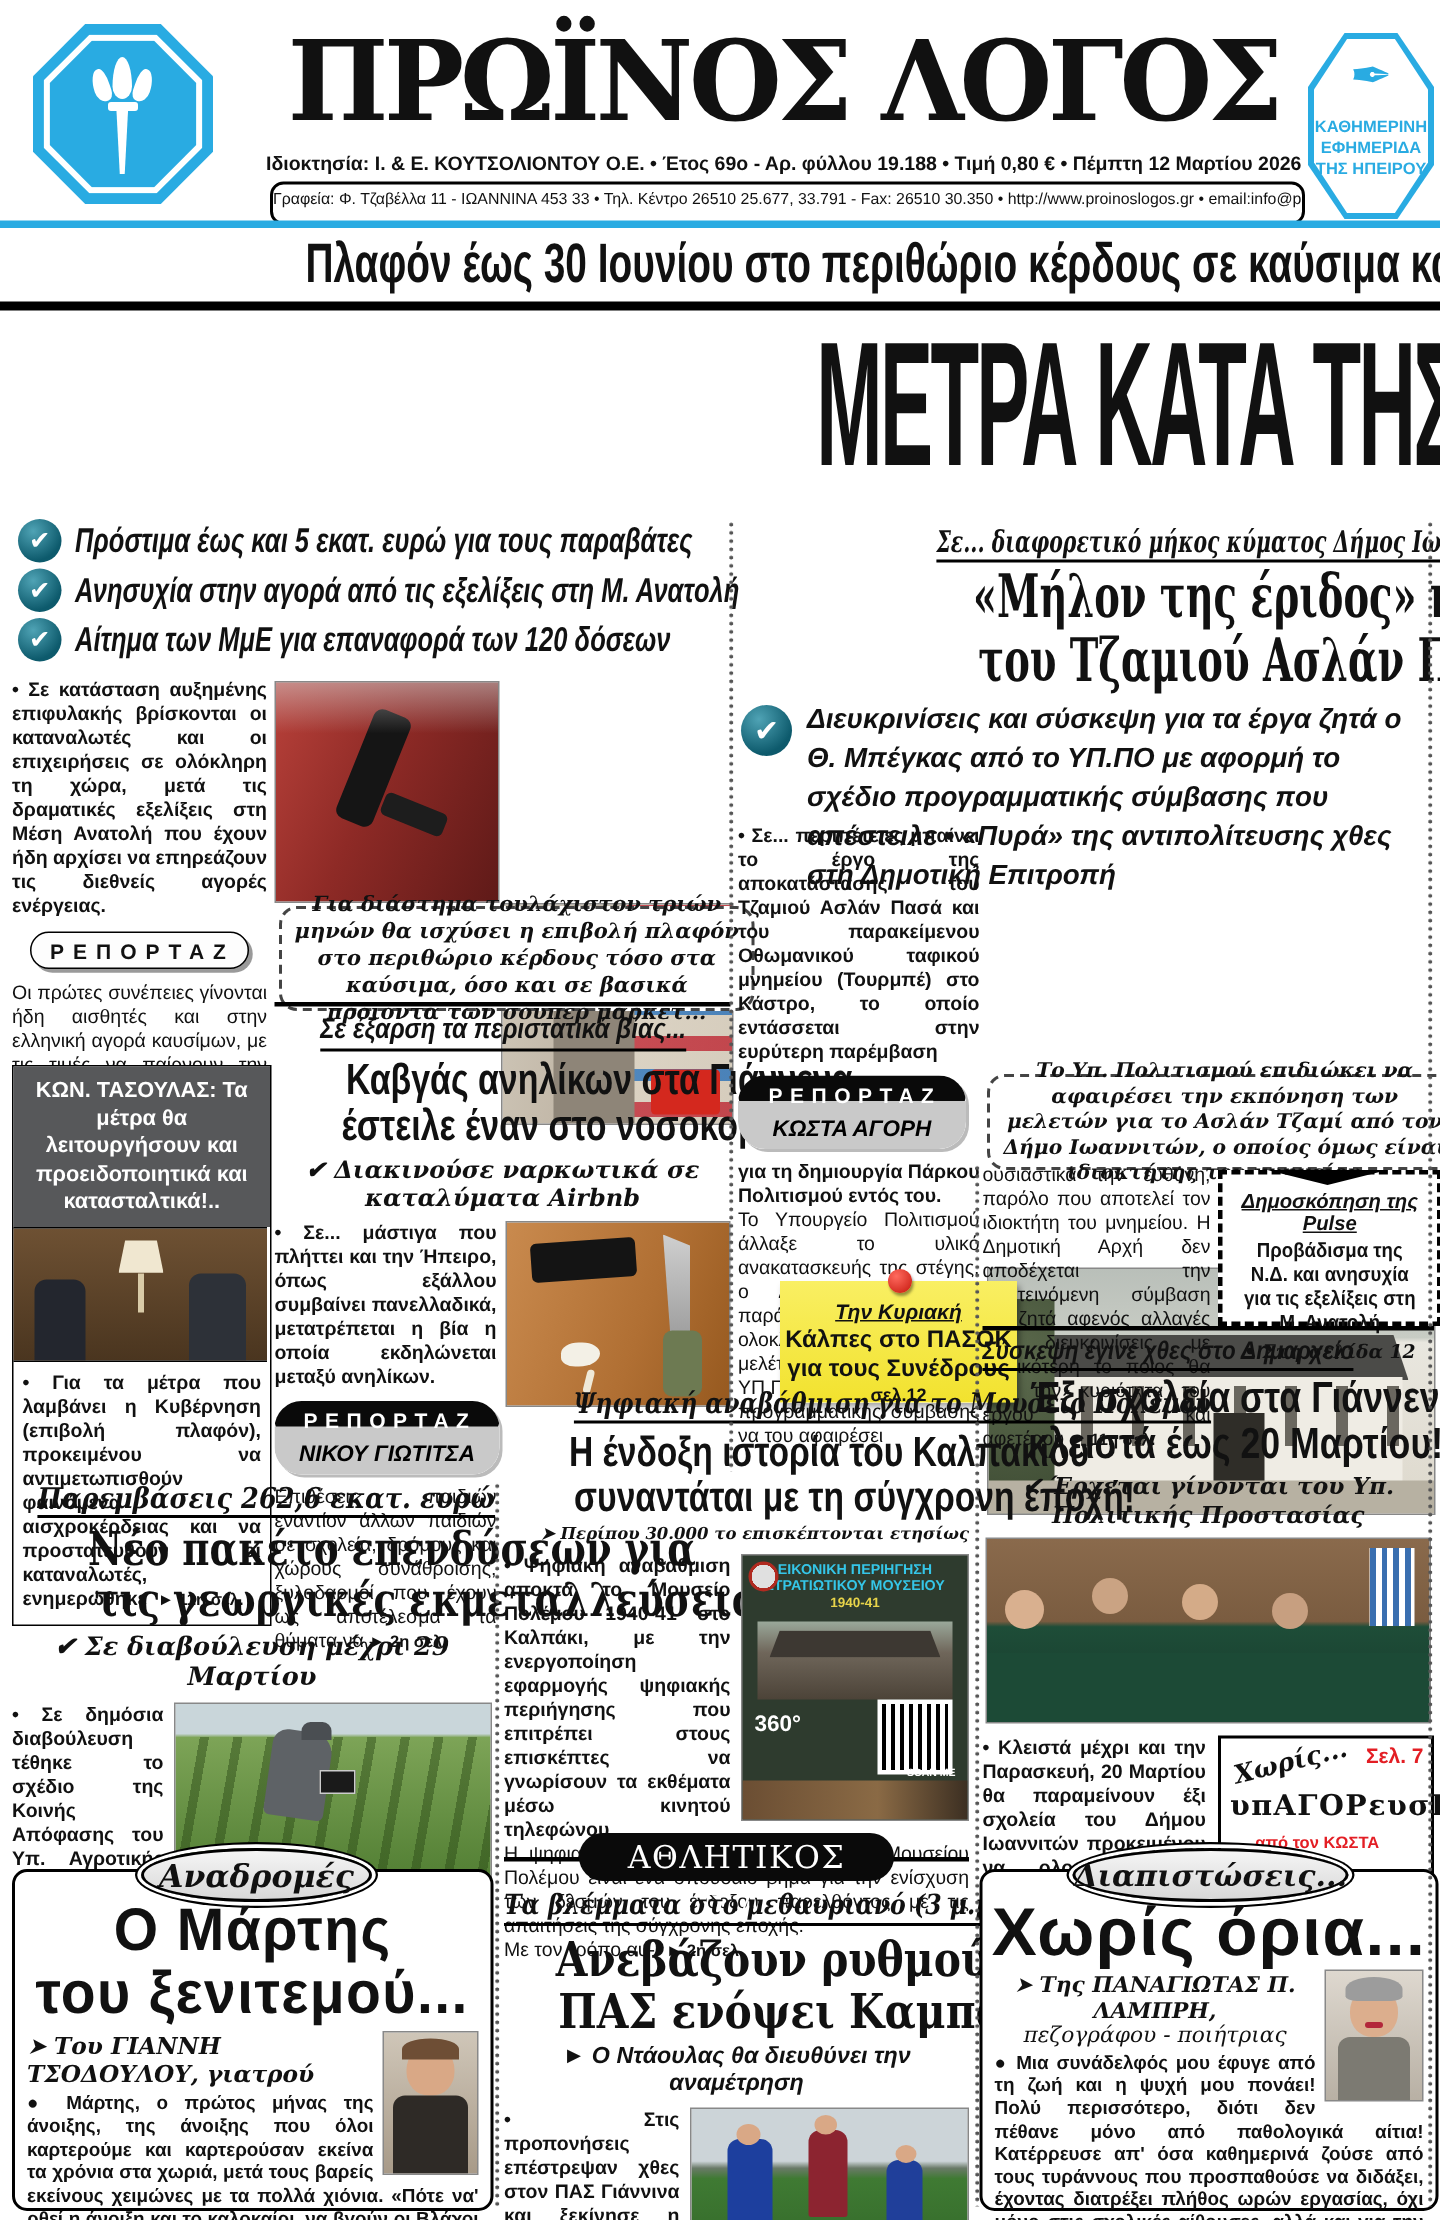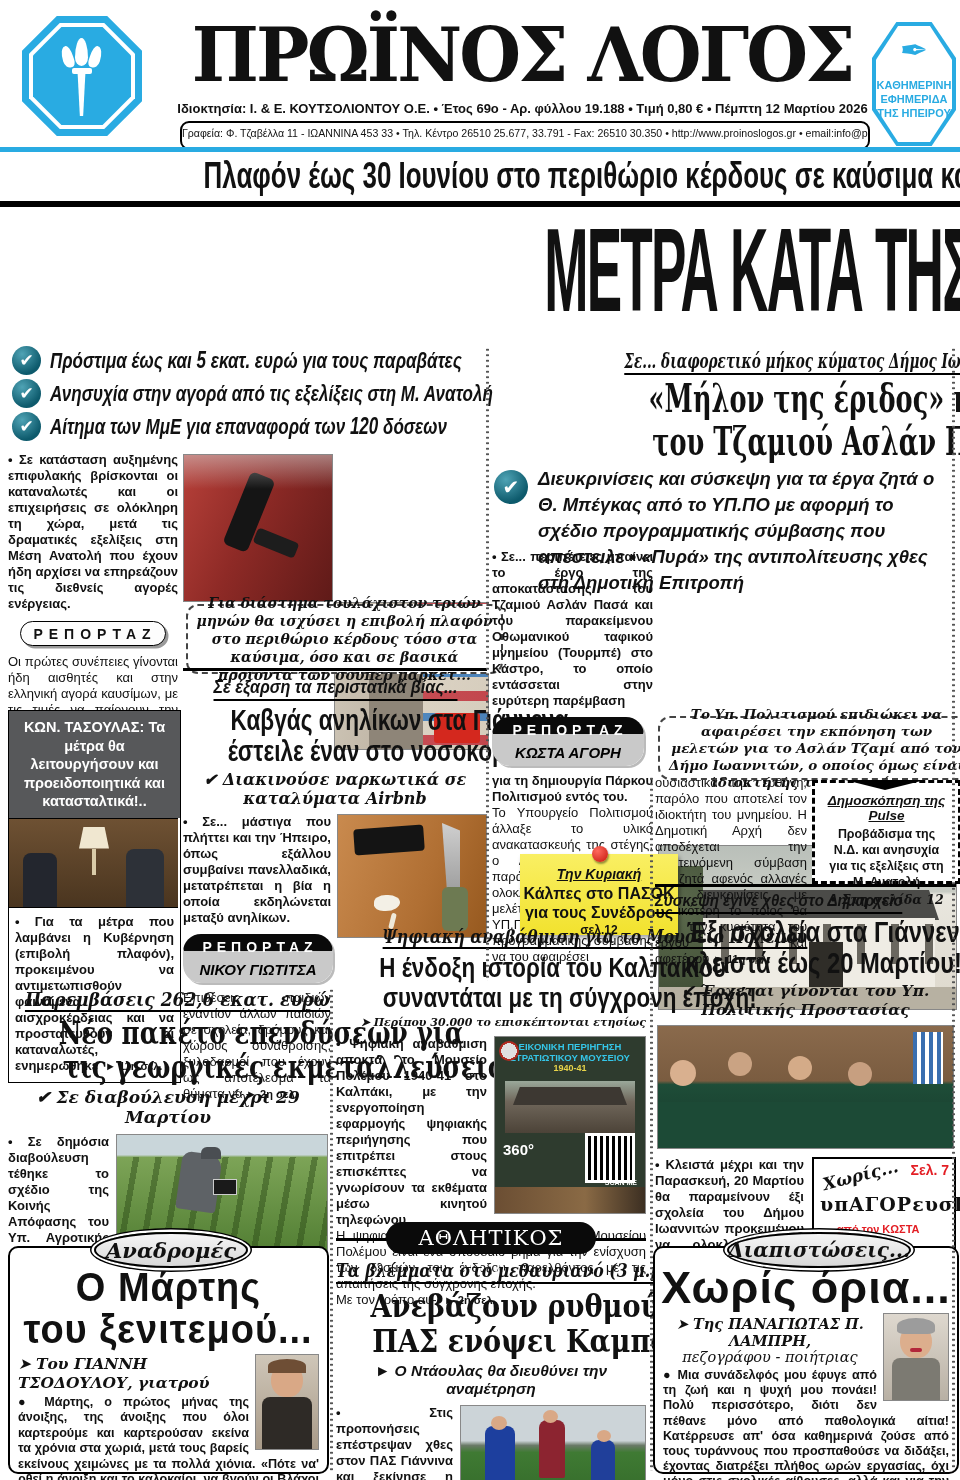--- a/index.html
+++ b/index.html
@@ -329,21 +329,21 @@
         <div style="position:absolute;left:15px;top:8px;width:32px;height:34px;border-radius:50% 50% 46% 46%;background:#d9a886;"></div>
         <div style="position:absolute;left:12px;top:4px;width:38px;height:14px;border-radius:50% 50% 0 0;background:#6e4e35;"></div>
         <div style="position:absolute;left:6px;top:42px;width:50px;height:52px;background:#2e2a26;border-radius:8px 8px 0 0;"></div>
       </div>
       <div class="serif i" style="font-size:15.5px;margin:2px 0 3px;"><span>➤</span> <span class="b">Του ΓΙΑΝΝΗ ΤΣΟΔΟΥΛΟΥ, γιατρού</span></div>
       <div class="body-txt just b" style="font-size:12.6px;line-height:15.4px;"><span>● Μάρτης, ο πρώτος μήνας της άνοιξης, της άνοιξης που όλοι καρτερούμε και καρτερούσαν εκείνα τα χρόνια στα χωριά, μετά τους βαρείς εκείνους χειμώνες με τα πολλά χιόνια. «Πότε να' ρθεί η άνοιξη και το καλοκαίρι, να βγούν οι Βλάχοι στα βουνά...» η προσμονή και επιθυμία όλων των ανθρώπων της υπαίθρου τότε να ξεμυτίσουν από τα σπίτια τους, που ήταν κλεισμένοι τόσους μήνες.</span>&nbsp;</div>
     </div>
   </div>
 
   <div class="abs frame-box" style="left:653px;top:1246px;width:302px;height:224px;">
-    <div class="oval-badge" style="position:absolute;left:72px;top:-16px;width:180px;height:32px;font-size:20px;">Διαπιστώσεις...</div>
+    <div class="oval-badge" style="position:absolute;left:60px;top:-16px;width:180px;height:32px;font-size:20px;">Διαπιστώσεις...</div>
     <div class="ctr" style="margin-top:16px;">
       <span class="cond b" style="--sx:1;font-size:45px;line-height:47px;letter-spacing:1px;">Χωρίς όρια...</span>
     </div>
     <div style="padding:2px 8px 0;">
       <div class="photo" style="float:right;width:64px;height:86px;margin:0 0 2px 6px;background:linear-gradient(#ded8cf,#b8b0a4);">
         <div style="position:absolute;left:16px;top:10px;width:32px;height:34px;border-radius:50% 50% 46% 46%;background:#dcae8d;"></div>
         <div style="position:absolute;left:13px;top:4px;width:38px;height:16px;border-radius:50% 50% 20% 20%;background:#9c9c9c;"></div>
         <div style="position:absolute;left:26px;top:34px;width:12px;height:4px;background:#b3273a;border-radius:2px;"></div>
         <div style="position:absolute;left:8px;top:44px;width:48px;height:42px;background:#7c7a72;border-radius:8px 8px 0 0;"></div>
       </div>

